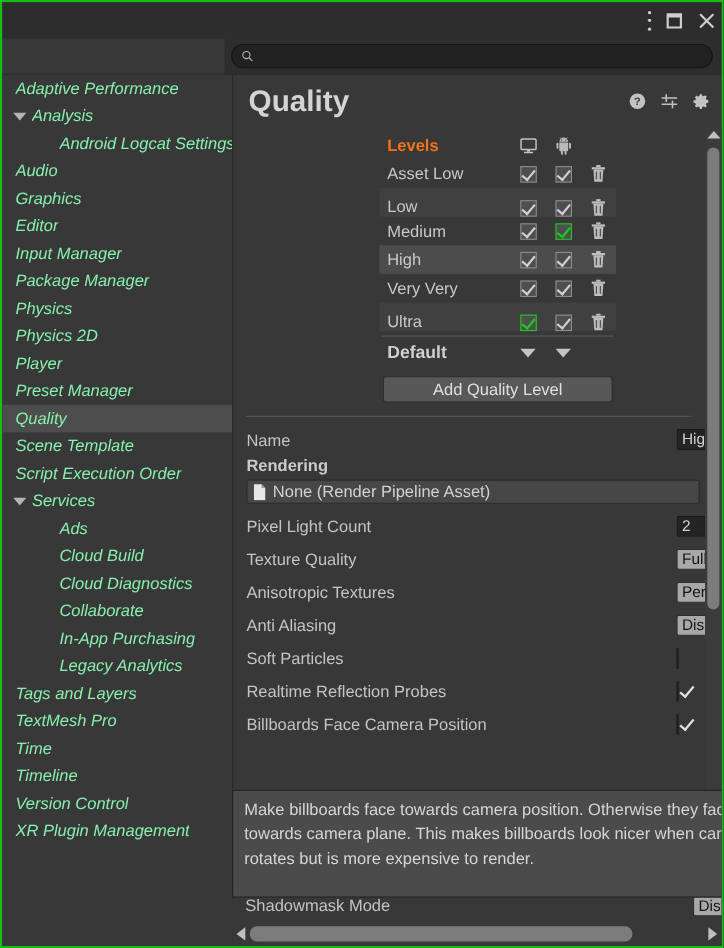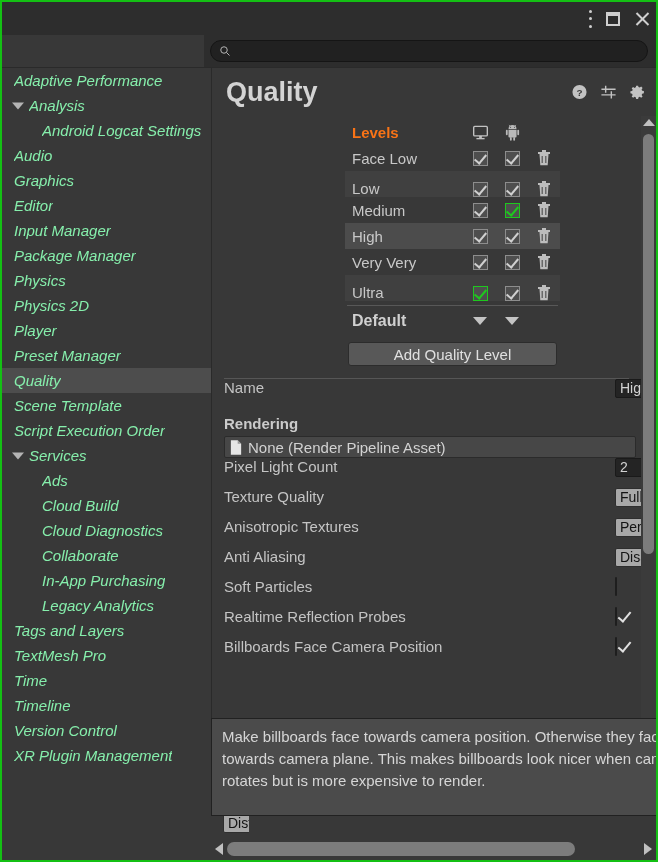--- a/index.html
+++ b/index.html
@@ -121,21 +121,21 @@
     display: flex;
     align-items: center;
     font-size: 15px;
     color: #86efac;
     white-space: nowrap;
     padding-left: 12px;
     position: relative;
     font-style: italic;
   }
   .side-item.selected { background: #4d4d4d; }
-  .side-item.child { padding-left: 40px; }
+  .side-item.child { padding-left: 40px; margin-left: 12px; }
   .side-item .label { overflow: hidden; }
   .tri {
     position: absolute;
     left: 10px; top: 50%;
     transform: translateY(-50%);
     width: 0; height: 0;
     border-left: 6px solid transparent;
     border-right: 6px solid transparent;
     border-top: 7px solid #b4b4b4;
   }
@@ -264,21 +264,21 @@
   #hr-main {
     height: 1px;
     background: #565656;
     margin: 12px 12px 0 12px;
   }
 
   
   .prop-row {
     height: 30px;
     display: flex;
-    align-items: flex-start;
+    align-items: flex-end;
     padding-left: 12px;
     padding-right: 0;
   }
   .prop-label {
     font-size: 15px;
     color: #c4c4c4;
     white-space: nowrap;
     flex: 1;
   }
   .prop-val {
@@ -607,21 +607,21 @@
               <circle cx="7.4" cy="3.9" r=".7" fill="#3d3d3d"></circle>
               <circle cx="12.6" cy="3.9" r=".7" fill="#3d3d3d"></circle>
               <line x1="5.4" y1="0.9" x2="6.9" y2="2.6" stroke="#b9b9b9" stroke-width="1"></line>
               <line x1="14.6" y1="0.9" x2="13.1" y2="2.6" stroke="#b9b9b9" stroke-width="1"></line>
             </svg>
           </span>
           <span class="lv-cell"></span>
         </div>
 
         <div class="lv-row">
-            <span class="lv-name">Face Low</span>
+            <span class="lv-name">Asset Low</span>
             <span class="lv-cell">
               <span class="cbx on"></span>
             </span>
             <span class="lv-cell">
               <span class="cbx on"></span>
             </span>
             <span class="lv-cell">
               <svg class="trash" viewBox="0 0 14 16">
                 <rect x="1" y="2" width="12" height="2" fill="#bdbdbd"></rect>
                 <rect x="5" y="0" width="4" height="2" fill="#bdbdbd"></rect>
@@ -798,20 +798,21 @@
 
     </div>
 
     <div id="vscroll">
       <div id="vs-up"></div>
       <div id="vs-thumb"></div>
     </div>
   </div>
 
   <div id="bottom-prop">
+    <span class="prop-label">Shadowmask Mode</span>
     <span class="prop-val">
       <span class="field">Distance Shadowmask</span>
     </span>
   </div>
 
   <div id="tooltip">
     <p>Make billboards face towards camera position. Otherwise they face towards camera plane. This makes billboards look nicer when camera rotates but is more expensive to render.</p>
   </div>
 
   <div id="hscroll">

